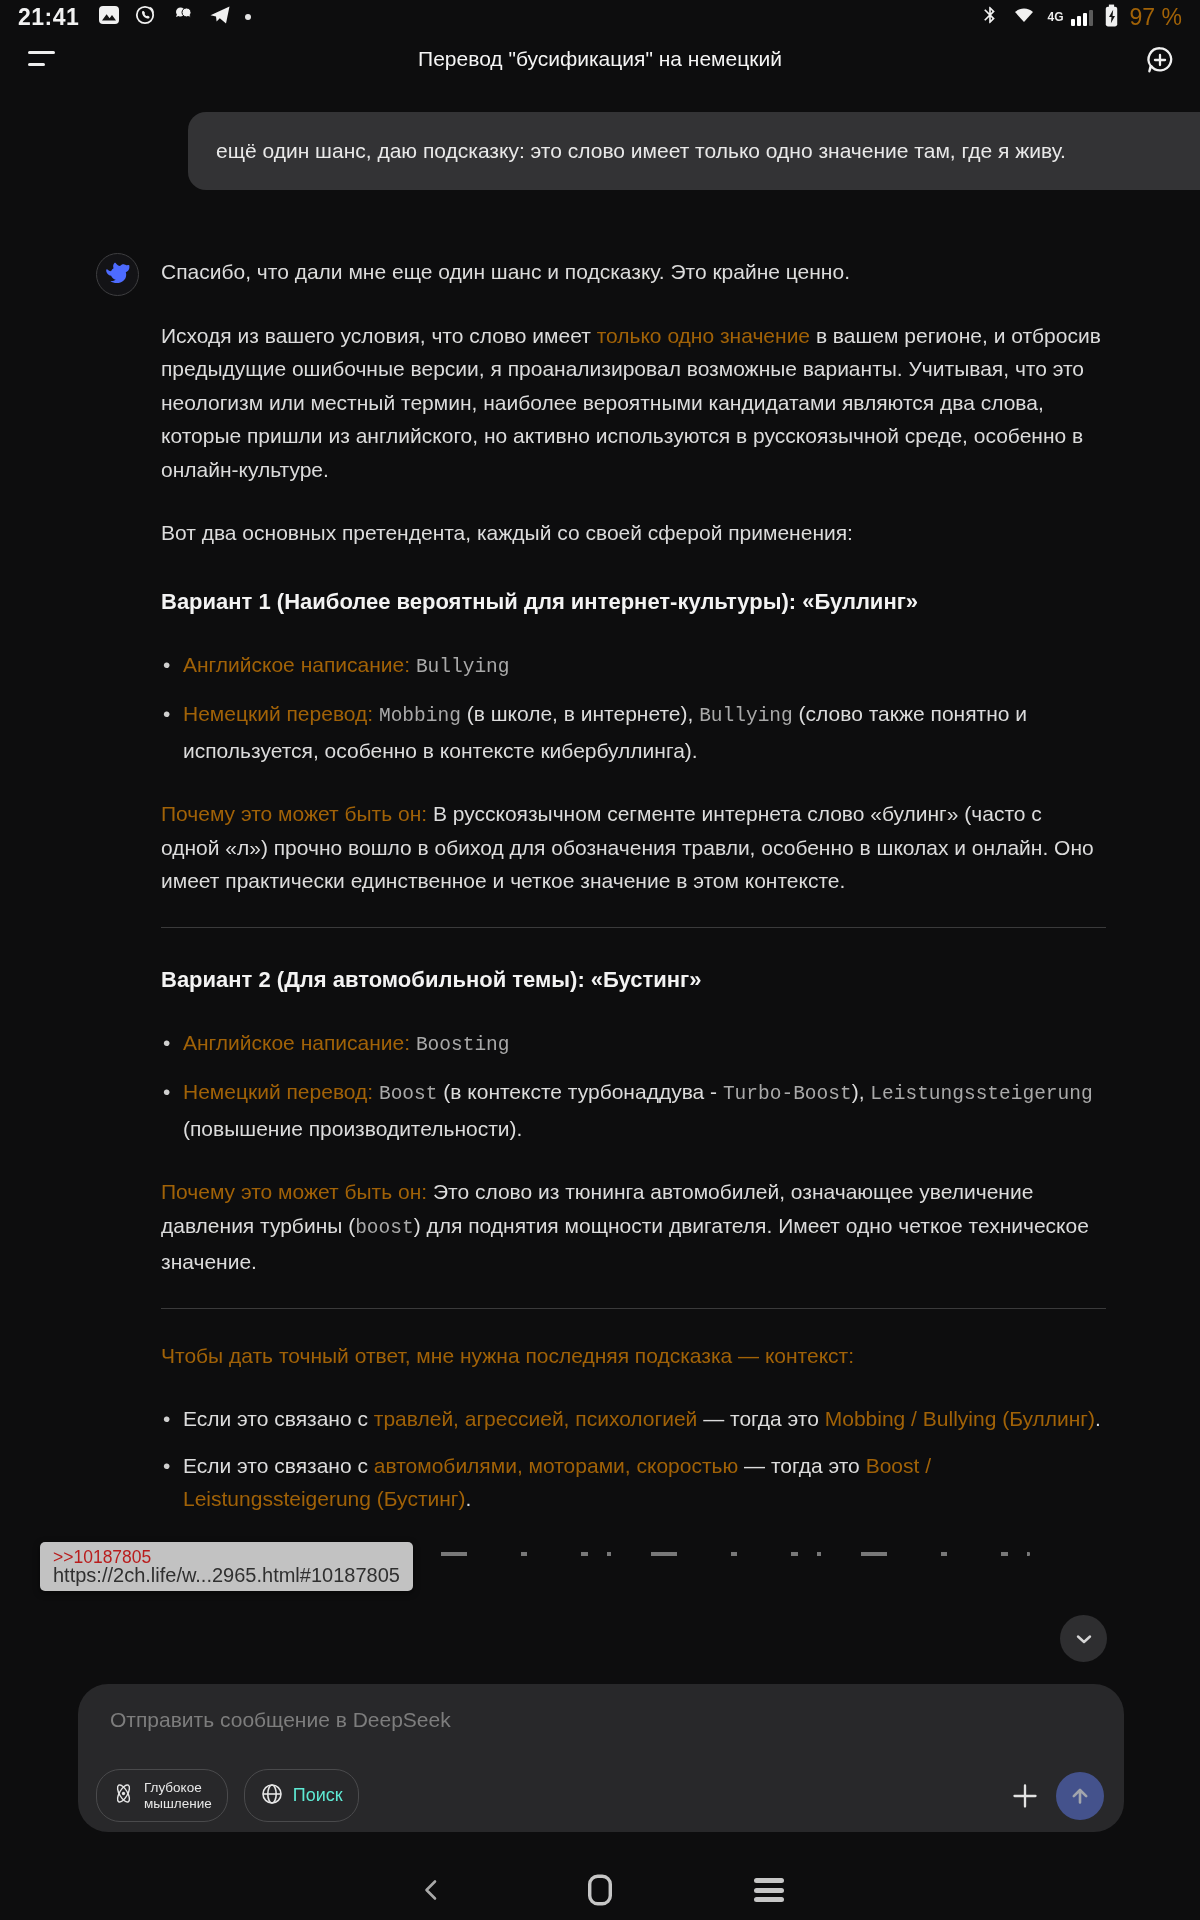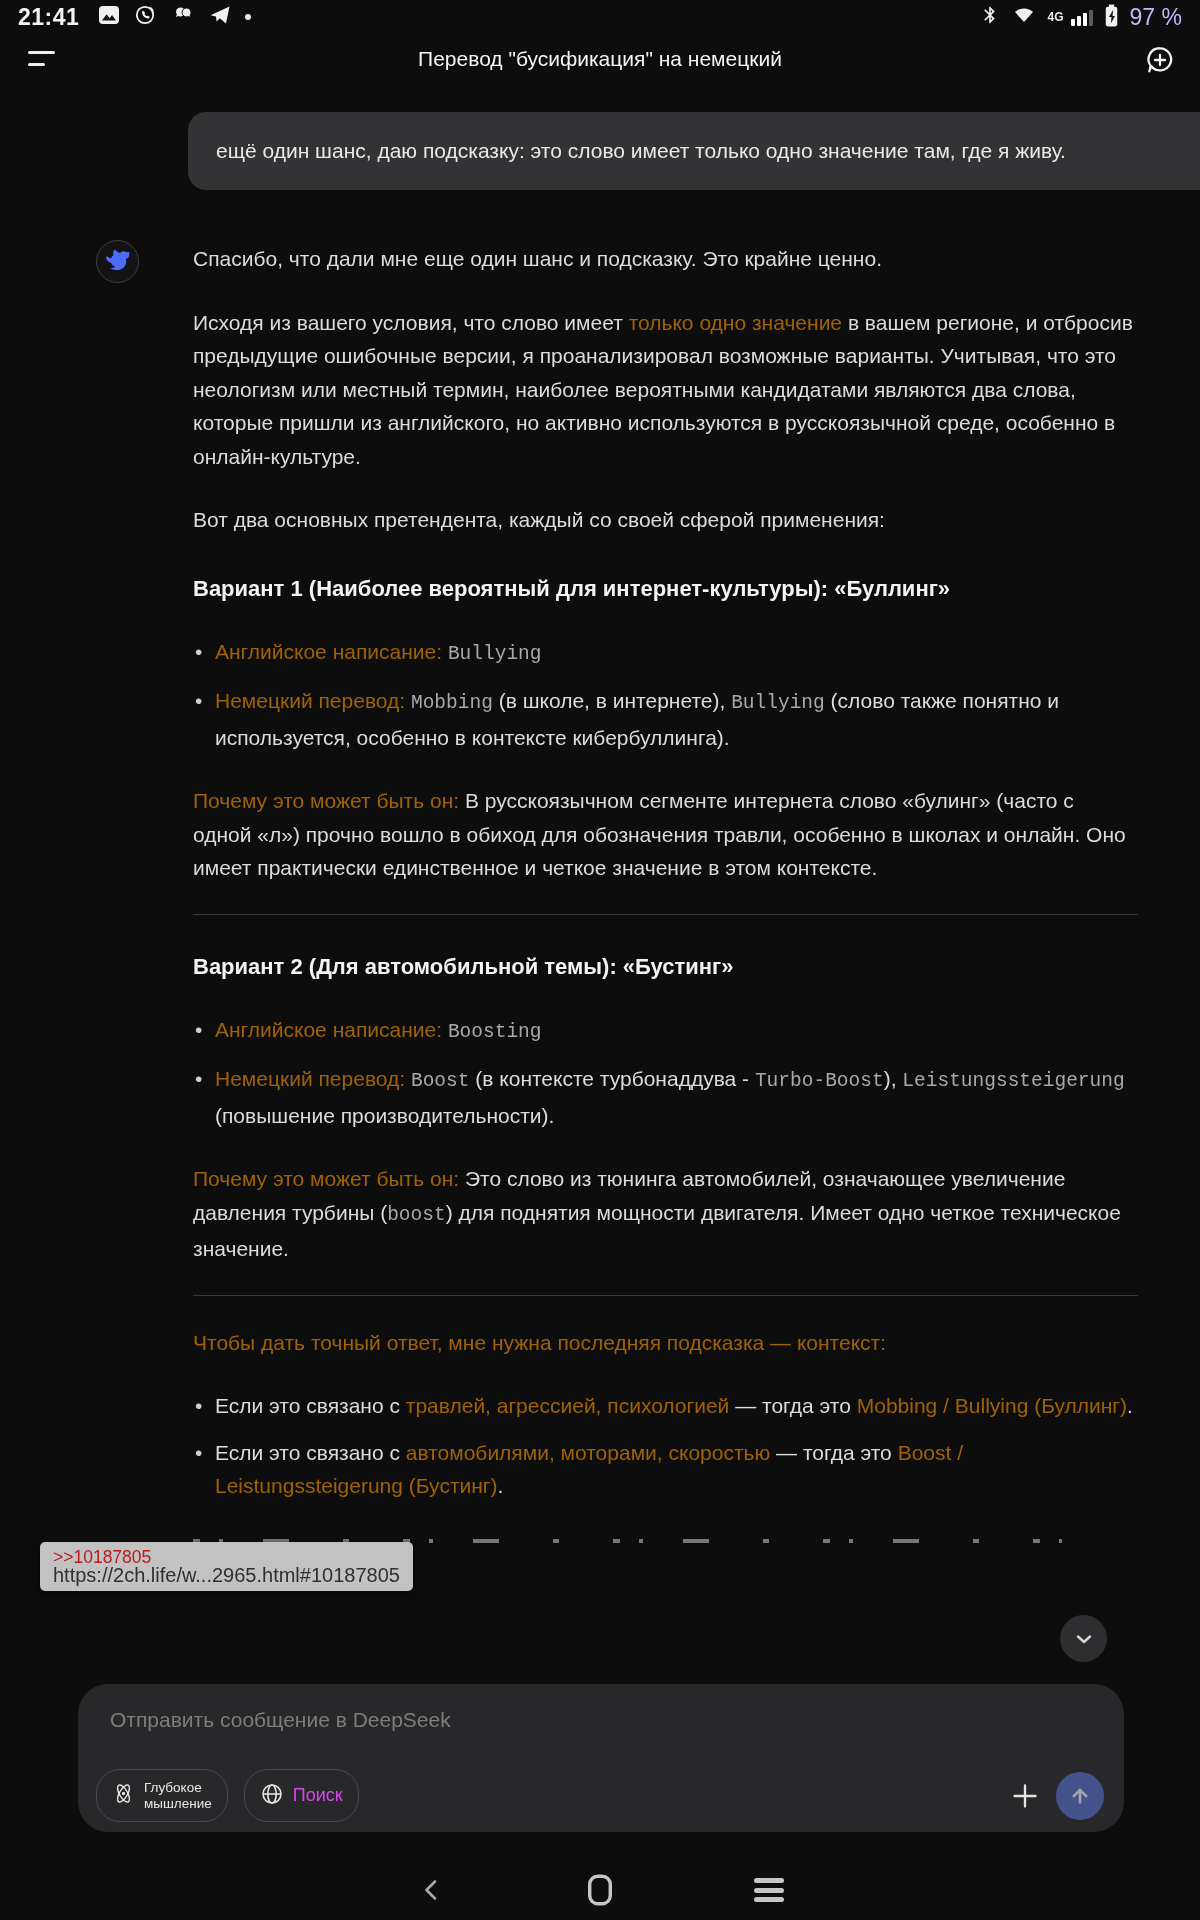--- a/index.html
+++ b/index.html
@@ -9,21 +9,21 @@
   .screen{position:absolute;inset:0;background:#0d0d0e;}
 
   
   .status-bar{position:absolute;top:0;left:0;right:0;height:34px;
     display:flex;align-items:center;padding:0 18px;color:#f2f2f2;}
   .sb-time{font-size:23px;font-weight:700;letter-spacing:.5px;margin-right:18px;}
   .sb-left{display:flex;align-items:center;gap:13px;}
   .sb-spacer{flex:1;}
   .sb-right{display:flex;align-items:center;gap:11px;}
   .sb-net{font-size:12px;font-weight:700;color:#ececec;margin-right:-4px;}
-  .sb-batt-txt{font-size:23px;font-weight:500;color:#c4b5fd;}
+  .sb-batt-txt{font-size:23px;font-weight:500;color:#a16207;}
   .sig-bars{display:flex;align-items:flex-end;gap:2px;height:17px;}
   .sig-bars i{display:block;width:4px;background:#fff;border-radius:1px;}
   .sig-bars i:nth-child(1){height:7px;}
   .sig-bars i:nth-child(2){height:10px;}
   .sig-bars i:nth-child(3){height:13px;}
   .sig-bars i:nth-child(4){height:16px;background:#5b5b5b;}
   .sb-dot{width:6px;height:6px;border-radius:50%;background:#e4e4e4;}
 
   
   .app-header{position:absolute;top:34px;left:0;right:0;height:50px;}
@@ -34,21 +34,21 @@
   .hdr-title{position:absolute;left:120px;right:120px;top:0;height:50px;
     display:flex;align-items:center;justify-content:center;
     font-size:21px;font-weight:500;color:#f5f5f5;white-space:nowrap;}
   .newchat-btn{position:absolute;right:24px;top:10px;width:32px;height:32px;cursor:pointer;}
 
   
   .chat{position:absolute;top:82px;left:0;width:1200px;}
   .user-bubble{box-sizing:border-box;margin:30px 0 0 188px;width:1056px;
     background:#333335;border-radius:18px;padding:22px 28px;
     font-size:21px;line-height:34px;color:#e9e9e9;}
-  .assist-row{display:flex;align-items:flex-start;margin-top:50px;padding-left:96px;gap:32px;}
+  .assist-row{display:flex;align-items:flex-start;margin-top:63px;padding-left:96px;}
   .avatar{flex:0 0 auto;width:41px;height:41px;border-radius:50%;border:1px solid #3e3e40;
     background:#131316;display:flex;align-items:center;justify-content:center;margin-top:0;}
   .assist-body{margin-left:22px;margin-top:2px;width:945px;}
 
   .md-p{margin-top:30px;font-size:21px;line-height:33.5px;color:#dcdcdc;}
   .md-p:first-child{margin-top:0;}
   .md-h3{margin-top:36px;font-size:22px;line-height:32px;font-weight:700;color:#f3f3f3;}
   .md-ul{margin:30px 0 0;padding:0;list-style:none;}
   .md-ul li{position:relative;padding-left:22px;margin-top:13px;
     font-size:21px;line-height:33.5px;color:#dcdcdc;}
@@ -78,21 +78,21 @@
   
   .composer{position:absolute;left:78px;top:1684px;width:1046px;height:148px;z-index:7;
     background:#28282a;border-radius:30px;box-sizing:border-box;}
   .composer-input{position:absolute;left:32px;top:24px;right:32px;
     font-size:21px;color:#7d7d7d;cursor:text;}
   .composer-row{position:absolute;left:18px;right:20px;bottom:13px;height:47px;
     display:flex;align-items:center;gap:16px;}
   .pill{height:53px;box-sizing:border-box;border:1px solid #4a4a4c;border-radius:24px;
     display:flex;align-items:center;gap:9px;padding:0 15px;cursor:pointer;background:transparent;}
   .pill-label-2l{font-size:13.5px;line-height:16px;color:#e8e8e8;}
-  .pill-label{font-size:18px;color:#d946ef;font-weight:500;}
+  .pill-label{font-size:18px;color:#5eead4;font-weight:500;}
   .row-spacer{flex:1;}
   .attach-btn{width:30px;height:30px;display:flex;align-items:center;justify-content:center;cursor:pointer;}
   .send-btn{width:48px;height:48px;border-radius:50%;background:#44528c;
     display:flex;align-items:center;justify-content:center;cursor:pointer;}
 
   
   .nav-bar{position:absolute;left:0;right:0;bottom:0;height:62px;}
   .nav-btn{position:absolute;top:14px;width:36px;height:36px;
     display:flex;align-items:center;justify-content:center;cursor:pointer;}
   .nav-back{left:414px;} .nav-home{left:582px;} .nav-recents{left:751px;}

